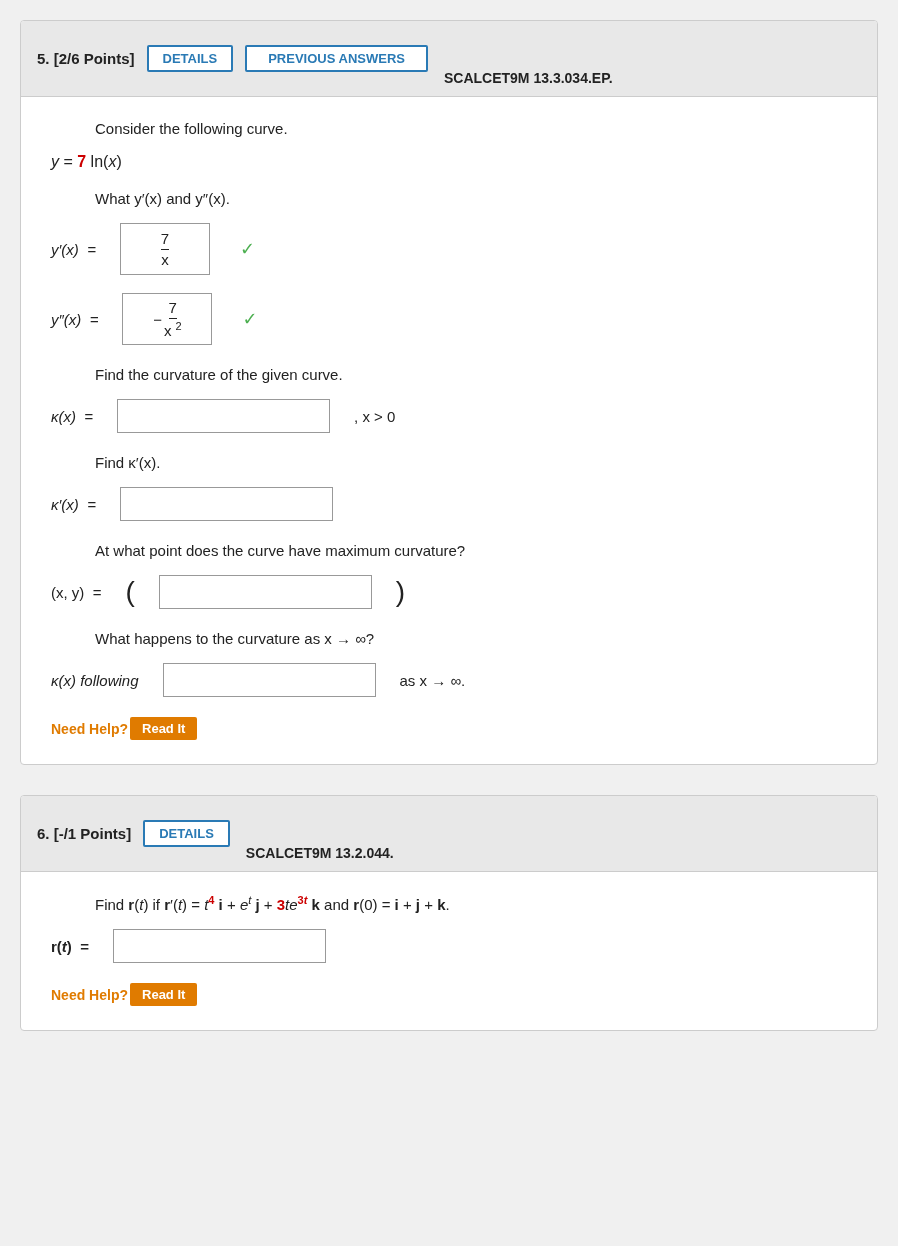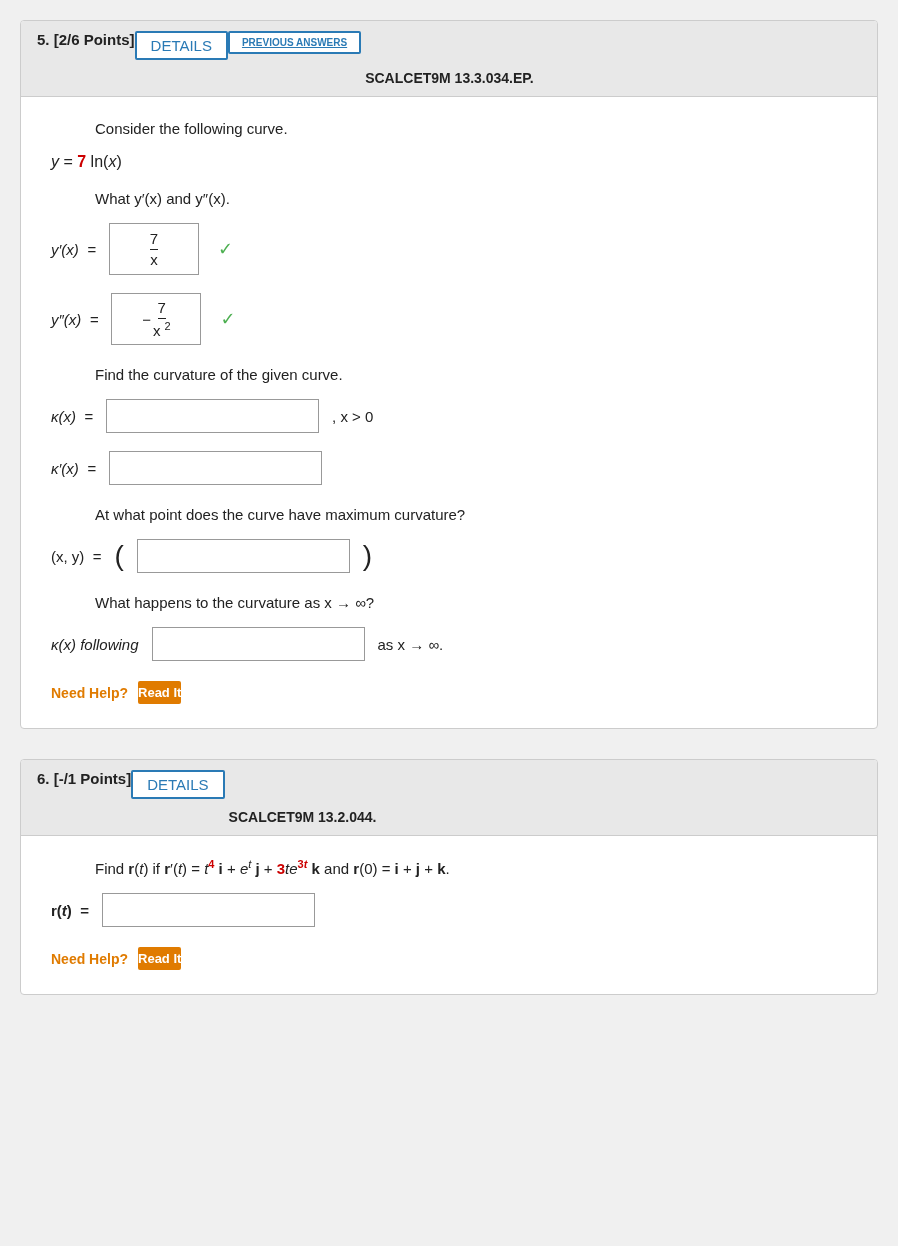--- a/index.html
+++ b/index.html
@@ -15,46 +15,46 @@
       border: 1px solid #ccc;
       border-radius: 4px;
       margin-bottom: 30px;
       overflow: hidden;
     }
     .problem-header {
       background: #e8e8e8;
       border-bottom: 1px solid #ccc;
       padding: 10px 16px;
       display: flex;
-      align-items: flex-start;
+      align-items: center;
+      gap: 12px;
     }
     .problem-number {
       font-weight: bold;
       font-size: 15px;
     }
     .btn-details {
       border: 2px solid #2a7ab5;
       color: #2a7ab5;
       background: #fff;
       padding: 4px 14px;
-      font-size: 15px;
-      font-weight: normal;
+      font-size: 13px;
+      font-weight: bold;
       cursor: pointer;
       border-radius: 2px;
     }
     .btn-prev-answers {
       border: 2px solid #2a7ab5;
       color: #2a7ab5;
       background: #fff;
-      padding: 4px 12px;
-      font-size: 10px;
+      padding: 4px 21px;
+      font-size: 13px;
       font-weight: bold;
       cursor: pointer;
       border-radius: 2px;
-      text-decoration: underline;
     }
     .problem-ref {
       font-weight: bold;
       font-size: 14px;
       margin-left: 4px;
       margin-top: 39px;
     }
     .problem-body {
       padding: 20px 30px 24px 30px;
     }
@@ -65,21 +65,21 @@
     }
     .curve-equation {
       text-align: left;
       font-size: 16px;
       margin: 12px 0 16px 0;
     }
     .math-row {
       display: flex;
       align-items: center;
       margin-bottom: 18px;
-      gap: 13px;
+      gap: 24px;
     }
     .math-label {
       font-size: 15px;
       white-space: nowrap;
     }
     .answer-box {
       border: 1px solid #999;
       min-width: 90px;
       height: 52px;
       display: inline-flex;
@@ -112,33 +112,33 @@
       text-align: center;
     }
     .neg-fraction {
       display: inline-flex;
       align-items: center;
       gap: 2px;
     }
     .need-help-row {
       display: flex;
       align-items: center;
-      gap: 10px;
+      gap: 2px;
       margin-top: 20px;
     }
     .need-help-text {
       color: #e07b00;
       font-weight: bold;
       font-size: 14px;
     }
     .btn-read-it {
       background: #e07b00;
       color: #fff;
       border: none;
-      padding: 4px 0;
+      padding: 4px 12px;
       font-size: 13px;
       font-weight: bold;
       cursor: pointer;
       border-radius: 2px;
     }
     .italic { font-style: italic; }
     .bold { font-weight: bold; }
     .red { color: #cc0000; }
     sup { font-size: 11px; vertical-align: super; }
     .paren-large {
@@ -221,20 +221,21 @@
       <span class="check-green">✓</span>
     </div>
 
     <p>Find the curvature of the given curve.</p>
     <div class="math-row">
       <span class="math-label italic">κ(x) &nbsp;=</span>
       <input class="input-field" type="text" value="" style="">
       <span>, x &gt; 0</span>
     </div>
 
+    <p>Find κ′(x).</p>
     <div class="math-row">
       <span class="math-label italic">κ′(x) &nbsp;=</span>
       <input class="input-field" type="text" value="" style="">
     </div>
 
     <p>At what point does the curve have maximum curvature?</p>
     <div class="math-row">
       <span class="math-label">(x, y) &nbsp;=</span>
       <span class="paren-large">(</span>
       <input class="input-field-wide" type="text" value="" style="">

